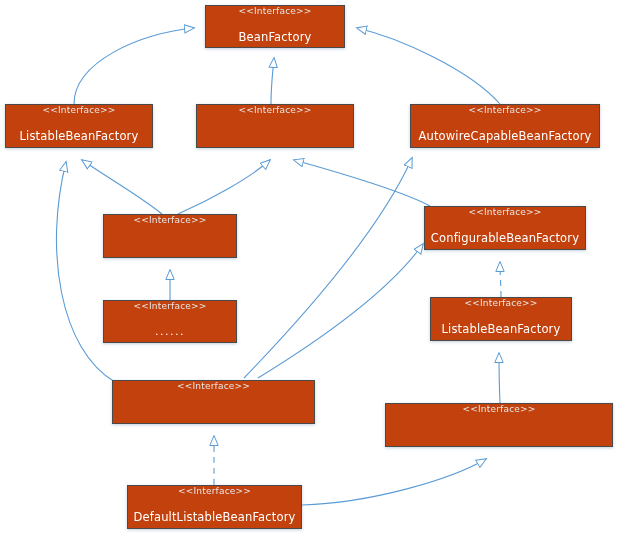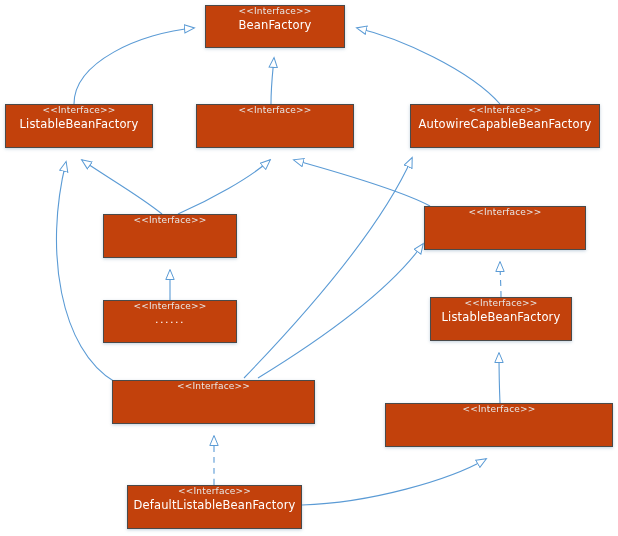--- a/index.html
+++ b/index.html
@@ -32,21 +32,21 @@
     letter-spacing:0.2px;
     color:#e8e8e8;
     white-space:nowrap;
   }
   .cname{
     font-size:11.5px;
     line-height:14px;
     letter-spacing:0.15px;
     color:#ffffff;
     white-space:nowrap;
-    margin-top:1px;
+    margin-top:13px;
   }
   .dots{letter-spacing:1.5px;font-size:11px;}
 </style>
 </head>
 <body>
 
 <div id="canvas">
 
   <svg id="edges" viewBox="0 0 618 536" xmlns="http://www.w3.org/2000/svg">
     <defs>
@@ -110,20 +110,21 @@
     <div class="stereotype">&lt;&lt;Interface&gt;&gt;</div>
   </div>
 
   <div class="uml-box" style="left:103px;top:300px;width:134px;height:43px;">
     <div class="stereotype">&lt;&lt;Interface&gt;&gt;</div>
     <div class="cname dots">......</div>
   </div>
 
   <div class="uml-box" style="left:424px;top:206px;width:162px;height:44px;">
     <div class="stereotype">&lt;&lt;Interface&gt;&gt;</div>
+    <div class="cname">ConfigurableBeanFactory</div>
   </div>
 
   <div class="uml-box" style="left:430px;top:297px;width:142px;height:44px;">
     <div class="stereotype">&lt;&lt;Interface&gt;&gt;</div>
     <div class="cname">ListableBeanFactory</div>
   </div>
 
   <div class="uml-box" style="left:112px;top:380px;width:203px;height:44px;">
     <div class="stereotype">&lt;&lt;Interface&gt;&gt;</div>
   </div>

